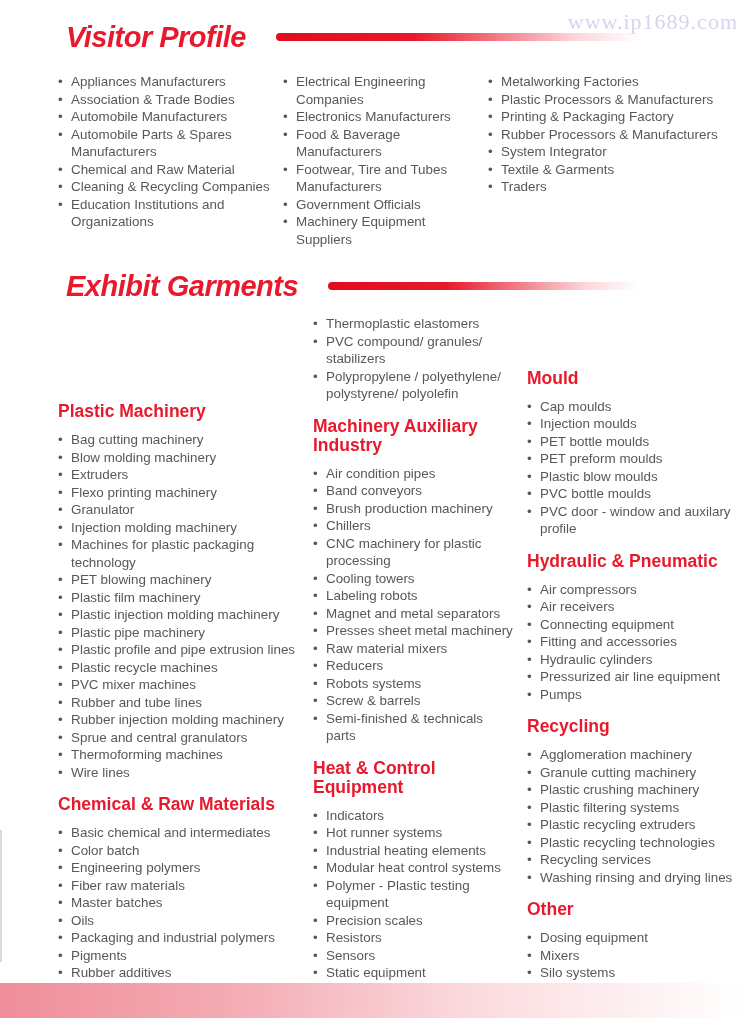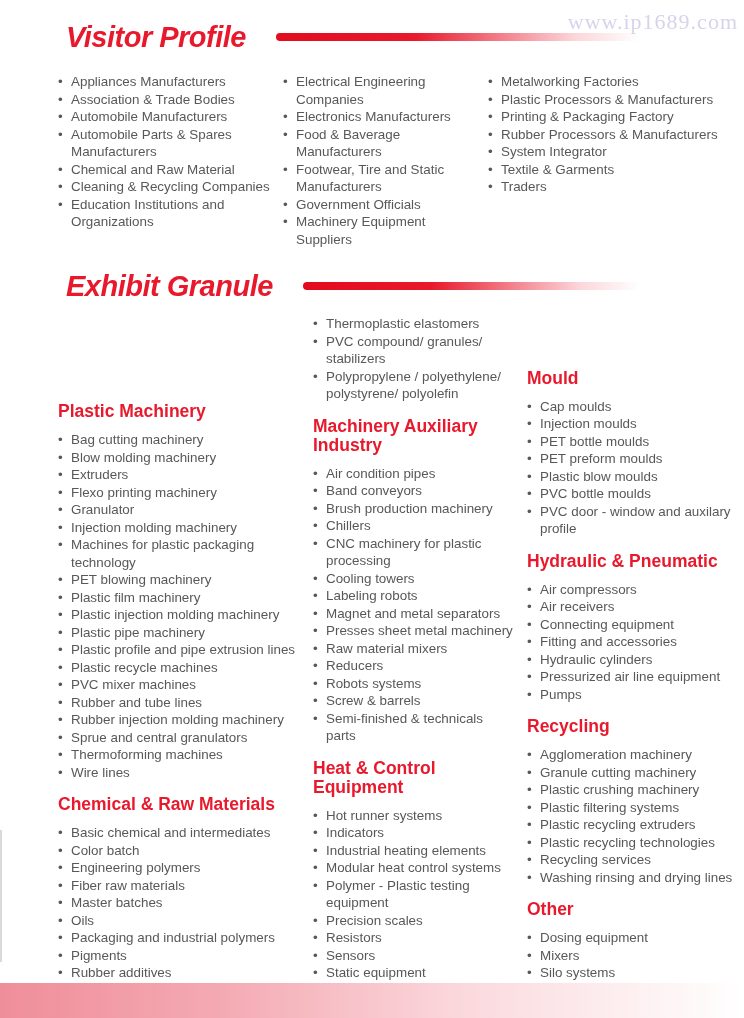--- a/index.html
+++ b/index.html
@@ -100,42 +100,42 @@
             <li class="bullet-item">Chemical and Raw Material</li>
             <li class="bullet-item">Cleaning &amp; Recycling Companies</li>
             <li class="bullet-item">Education Institutions and Organizations</li>
           </ul>
         </div>
         <div class="vcol vcol-1">
           <ul class="bullet-list">
             <li class="bullet-item">Electrical Engineering Companies</li>
             <li class="bullet-item">Electronics Manufacturers</li>
             <li class="bullet-item">Food &amp; Baverage Manufacturers</li>
-            <li class="bullet-item">Footwear, Tire and Static Manufacturers</li>
+            <li class="bullet-item">Footwear, Tire and Tubes Manufacturers</li>
             <li class="bullet-item">Government Officials</li>
             <li class="bullet-item">Machinery Equipment Suppliers</li>
           </ul>
         </div>
         <div class="vcol vcol-2">
           <ul class="bullet-list">
             <li class="bullet-item">Metalworking Factories</li>
             <li class="bullet-item">Plastic Processors &amp; Manufacturers</li>
             <li class="bullet-item">Printing &amp; Packaging Factory</li>
             <li class="bullet-item">Rubber Processors &amp; Manufacturers</li>
             <li class="bullet-item">System Integrator</li>
             <li class="bullet-item">Textile &amp; Garments</li>
             <li class="bullet-item">Traders</li>
           </ul>
         </div>
       </div>
   </section>
 
   <section>
     <div class="header-row exhibit">
-      <h1 class="profile-title">Exhibit Granule</h1>
+      <h1 class="profile-title">Exhibit Garments</h1>
       <div class="title-rule"></div>
     </div>
     <div class="columns ecolumns">
         <div class="ecol ecol-0">
           <div class="esec">
             <h3 class="sec-heading">Plastic Machinery</h3>
             <ul class="bullet-list">
               <li class="bullet-item">Bag cutting machinery</li>
               <li class="bullet-item">Blow molding machinery</li>
               <li class="bullet-item">Extruders</li>
@@ -197,22 +197,22 @@
               <li class="bullet-item">Raw material mixers</li>
               <li class="bullet-item">Reducers</li>
               <li class="bullet-item">Robots systems</li>
               <li class="bullet-item">Screw &amp; barrels</li>
               <li class="bullet-item">Semi-finished &amp; technicals parts</li>
             </ul>
           </div>
           <div class="esec">
             <h3 class="sec-heading">Heat &amp; Control Equipment</h3>
             <ul class="bullet-list">
+              <li class="bullet-item">Indicators</li>
               <li class="bullet-item">Hot runner systems</li>
-              <li class="bullet-item">Indicators</li>
               <li class="bullet-item">Industrial heating elements</li>
               <li class="bullet-item">Modular heat control systems</li>
               <li class="bullet-item">Polymer - Plastic testing equipment</li>
               <li class="bullet-item">Precision scales</li>
               <li class="bullet-item">Resistors</li>
               <li class="bullet-item">Sensors</li>
               <li class="bullet-item">Static equipment</li>
               <li class="bullet-item">Temperature measurement equipment</li>
             </ul>
           </div>

